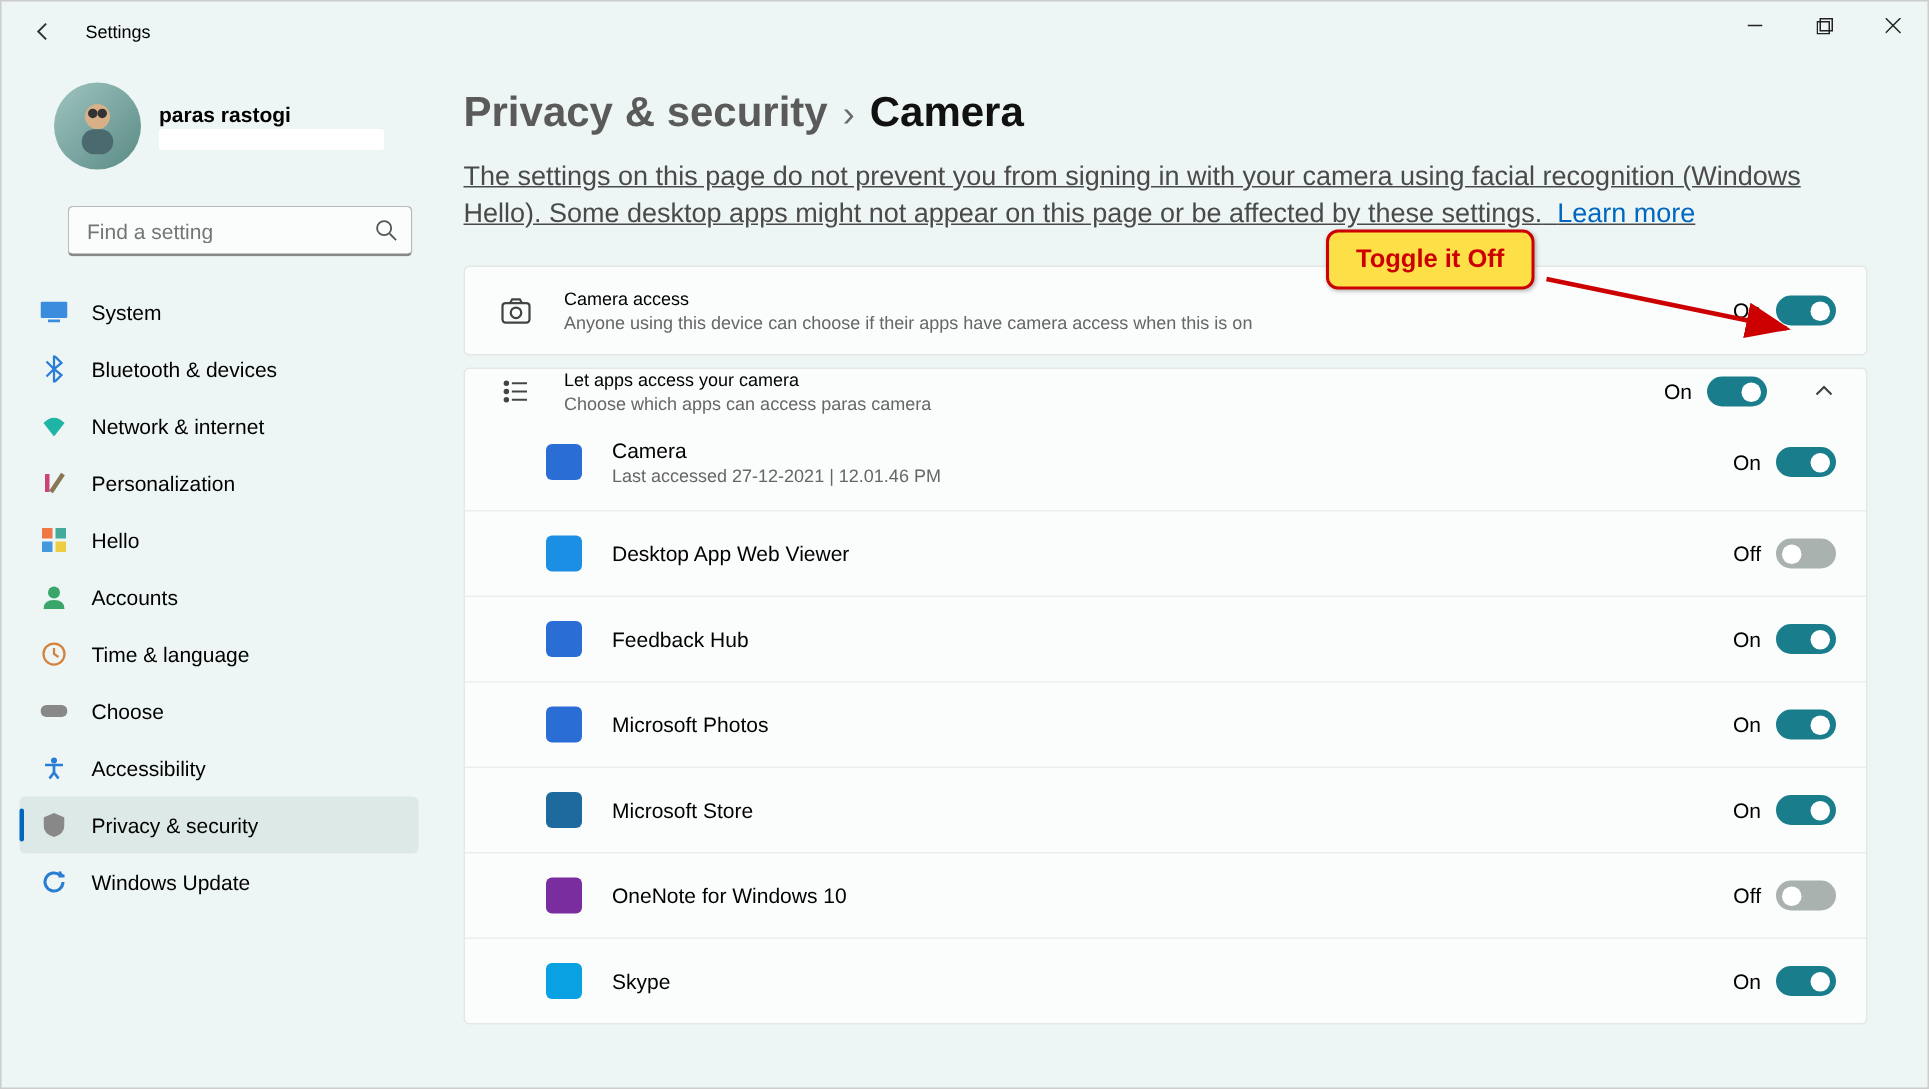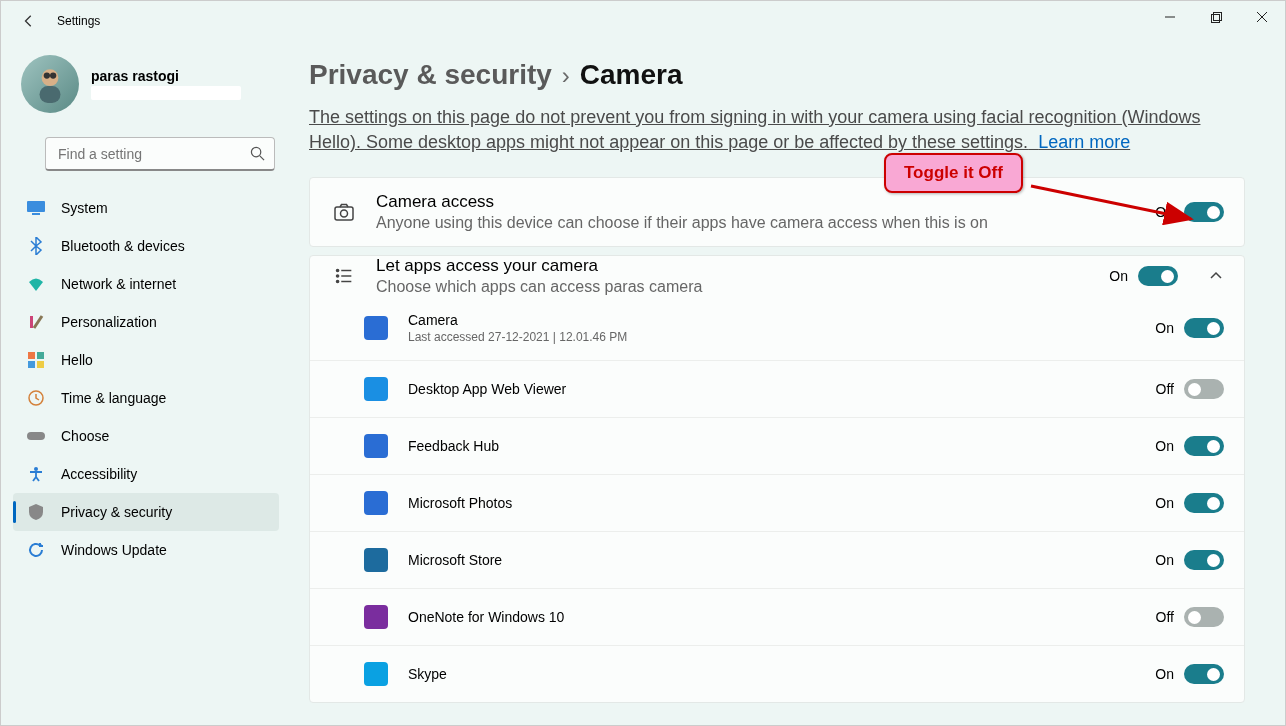--- a/index.html
+++ b/index.html
@@ -7,21 +7,21 @@
 
 .titlebar { height: 40px; display: flex; align-items: center; padding: 12px 8px; }
 .back-btn { width: 40px; height: 40px; display: flex; align-items: center; justify-content: center; cursor: pointer; }
 .app-title { font-size: 12px; margin-left: 8px; }
 .win-controls { position: absolute; right: 0; top: 0; display: flex; }
 .win-btn { width: 46px; height: 32px; display: flex; align-items: center; justify-content: center; cursor: pointer; }
 
 .layout { display: flex; height: calc(100% - 40px); }
 
 .sidebar { width: 290px; padding: 0 12px; }
-.profile { display: flex; align-items: center; gap: 12px; padding: 14px 8px 20px; }
+.profile { display: flex; align-items: center; gap: 12px; padding: 14px 8px 20px; justify-content: center; }
 .avatar { width: 58px; height: 58px; border-radius: 50%; background: linear-gradient(135deg, #9fc4c0, #5a8a85); display:flex; align-items:center; justify-content:center; overflow:hidden; }
 .avatar svg { width: 42px; height: 42px; }
 .profile-name { font-size: 14px; font-weight: 600; }
 .profile-email { font-size: 12px; color: #666; background:#fff; width:150px; height:14px; border-radius:2px; margin-top:2px;}
 
 .search-wrap { position: relative; margin: 4px 4px 18px; padding-left: 28px; }
 .search-input { width: 100%; height: 34px; border: 1px solid #bbb; border-bottom: 2px solid #888; border-radius: 4px; padding: 0 34px 0 12px; font-size: 14px; background: #fbfdfc; outline:none;}
 .search-icon { position: absolute; right: 10px; top: 9px; color: #555; }
 
 .nav-item { display: flex; align-items: center; gap: 16px; height: 38px; padding: 0 14px; border-radius: 4px; cursor: pointer; font-size: 14px; }
@@ -30,29 +30,29 @@
 .nav-item.selected::before { content:""; position:absolute; left:0; top:8px; bottom:8px; width:3px; background:#0067c0; border-radius:2px; }
 
 .main { flex: 1; padding: 18px 40px 0 18px; overflow-y: auto; }
 .breadcrumb { display: flex; align-items: baseline; gap: 10px; margin-bottom: 14px; }
 .bc-parent { font-size: 28px; font-weight: 600; color: #5a5a5a; }
 .bc-sep { font-size: 24px; color: #6a6a6a; }
 .bc-current { font-size: 28px; font-weight: 600; color: #111; }
 .desc { font-size: 18px; color: #4a4a4a; line-height: 1.4; margin-bottom: 8px; text-decoration: underline; }
 .learn-more { color: #0067c0; cursor: pointer; }
 
-.callout { position: absolute; left: 883px; top: 152px; background: #f9a8d4; border: 2px solid #cc0000; border-radius: 8px; padding: 8px 18px; font-size: 17px; font-weight: 700; color: #cc0000; box-shadow: 1px 1px 3px rgba(0,0,0,.3); z-index: 20; }
+.callout { position: absolute; left: 883px; top: 152px; background: #fde047; border: 2px solid #cc0000; border-radius: 8px; padding: 8px 18px; font-size: 17px; font-weight: 700; color: #cc0000; box-shadow: 1px 1px 3px rgba(0,0,0,.3); z-index: 20; }
 .arrow { position: absolute; left: 1020px; top: 180px; z-index: 19; pointer-events:none; }
 
 .card { background: #fbfdfc; border: 1px solid #e3e8e6; border-radius: 4px; margin-top: 22px; }
 .card-row { display: flex; align-items: center; padding: 14px 20px; gap: 18px; }
 .row-icon { width: 28px; height: 28px; display:flex; align-items:center; justify-content:center; color:#444; }
 .row-text { flex:1; }
-.row-title { font-size: 17px; }
-.row-sub { font-size: 16px; color: #666; margin-top: 2px; }
+.row-title { font-size: 12px; }
+.row-sub { font-size: 12px; color: #666; margin-top: 2px; }
 .toggle-wrap { display:flex; align-items:center; gap: 10px; }
 .toggle-label { font-size: 14px; }
 .toggle { width: 40px; height: 20px; border-radius: 20px; position: relative; cursor:pointer; }
 .toggle.on { background: #1a7d8c; }
 .toggle.off { background: #aab2b0; }
 .toggle::after { content:""; position:absolute; width:13px; height:13px; border-radius:50%; top:3.5px; background:#fff; }
 .toggle.on::after { right: 4px; }
 .toggle.off::after { left: 4px; }
 .chevron { margin-left: 12px; width:16px; cursor:pointer; }
 
@@ -163,20 +163,29 @@
               <rect x="0" y="0" width="7" height="7" fill="#e74"></rect>
               <rect x="9" y="0" width="7" height="7" fill="#4a9"></rect>
               <rect x="0" y="9" width="7" height="7" fill="#49d"></rect>
               <rect x="9" y="9" width="7" height="7" fill="#ec4"></rect>
             </svg>
           </span>
           <span>Hello</span>
         </div>
         <div class="nav-item">
           <span class="nav-icon">
+            <svg width="16" height="16" viewBox="0 0 16 16" fill="#3aa66a">
+              <circle cx="8" cy="5" r="4"></circle>
+              <path d="M1 16Q1 10 8 10 Q15 10 15 16Z"></path>
+            </svg>
+          </span>
+          <span>Accounts</span>
+        </div>
+        <div class="nav-item">
+          <span class="nav-icon">
             <svg width="16" height="16" viewBox="0 0 16 16">
               <circle cx="8" cy="8" r="7" fill="none" stroke="#d4813a" stroke-width="1.5"></circle>
               <path d="M8 4v4l3 2" stroke="#d4813a" stroke-width="1.5" fill="none"></path>
             </svg>
           </span>
           <span>Time &amp; language</span>
         </div>
         <div class="nav-item">
           <span class="nav-icon">
             <svg width="18" height="12" viewBox="0 0 18 12">

